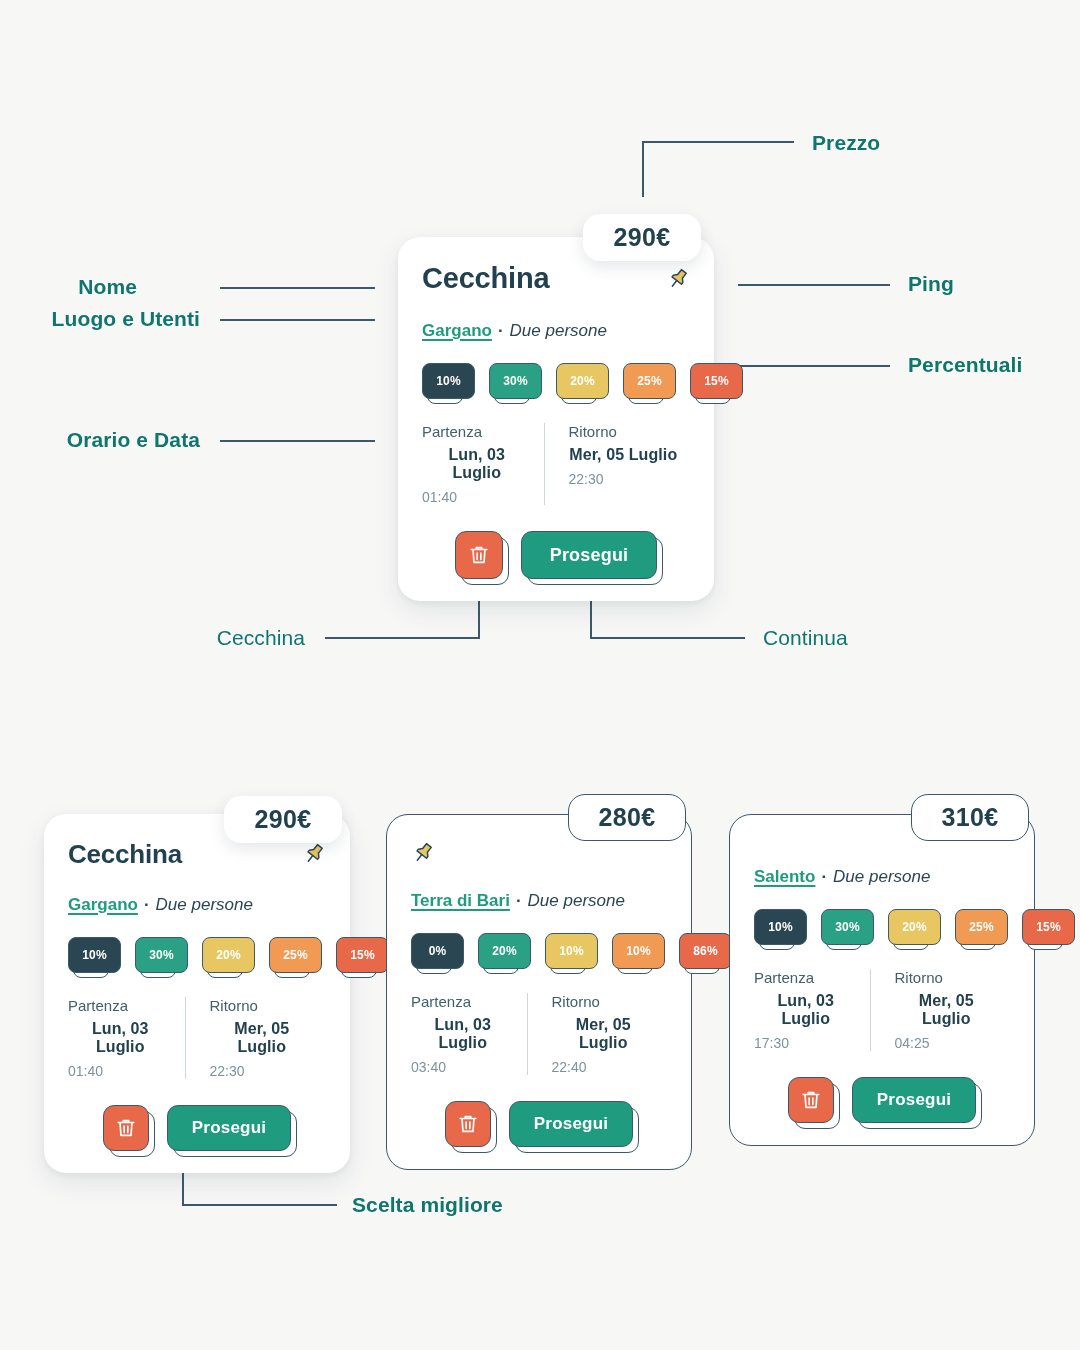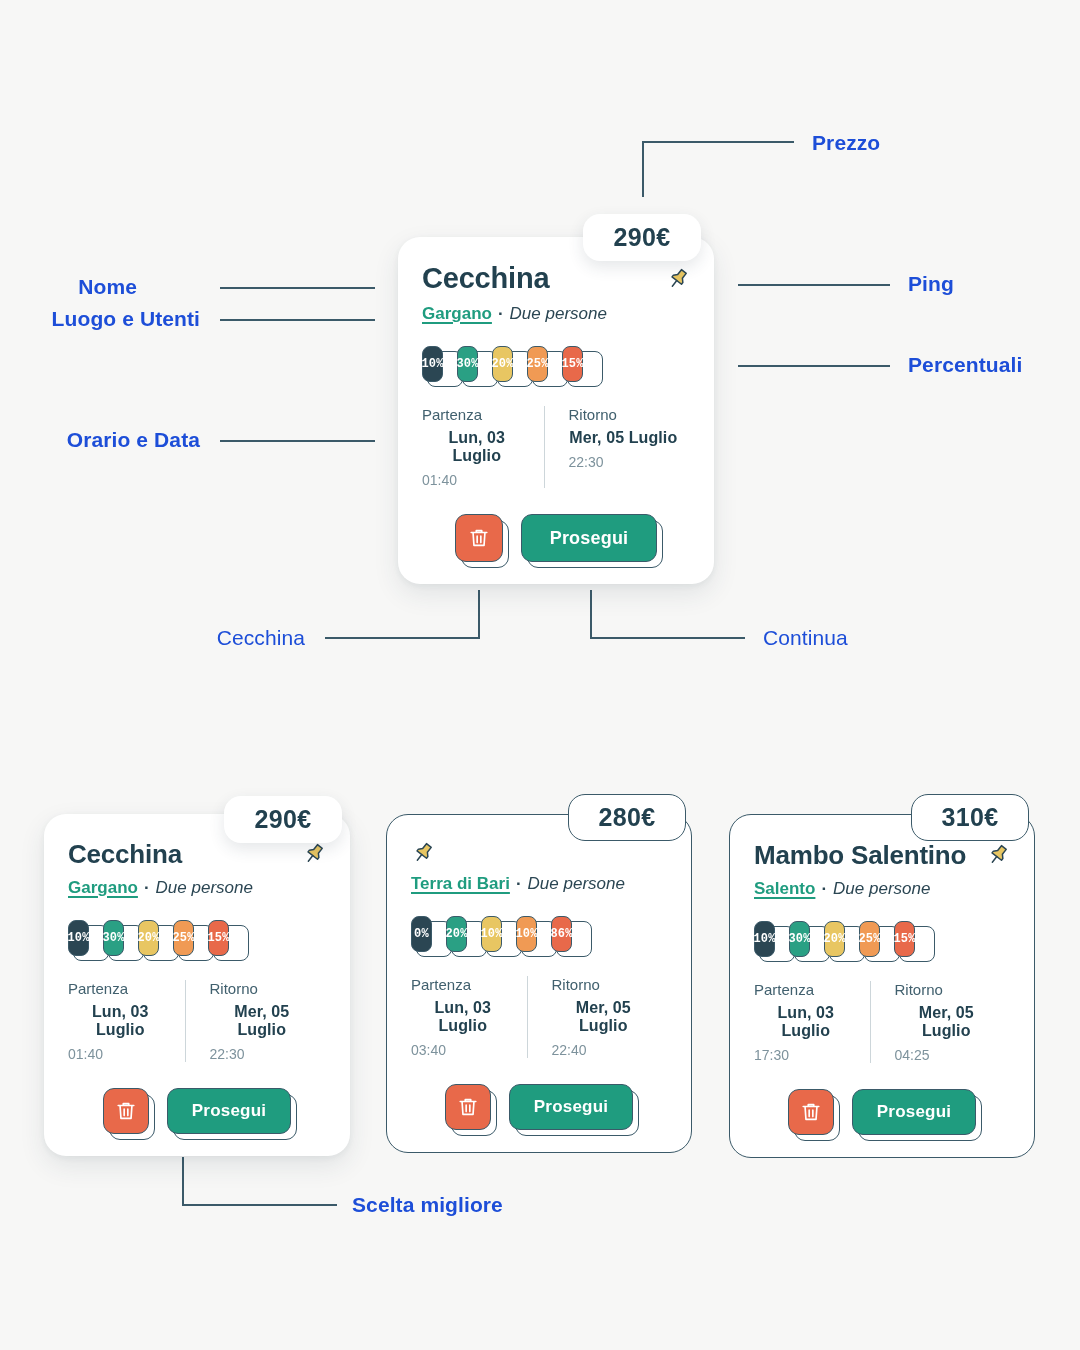--- a/index.html
+++ b/index.html
@@ -11,21 +11,21 @@
     position:relative;
     overflow:hidden;
   }
   .stage { position:absolute; inset:0; }
 
   
   .anno {
     position:absolute;
     font-size:21px;
     font-weight:700;
-    color:#1d4ed8;
+    color:#0f766e;
     white-space:nowrap;
     letter-spacing:.1px;
   }
   .anno.light { font-weight:400; font-size:21px; }
   .line {
     position:absolute;
     background:#3b5a69;
   }
   .line.h { height:2px; }
   .line.v { width:2px; }
@@ -73,21 +73,21 @@
     font-size:29px;
     font-weight:800;
     color:#22414f;
     letter-spacing:-.2px;
     line-height:1.1;
   }
   .card.sm .card-title { font-size:26px; }
   .pin-icon { flex:0 0 auto; width:24px; height:24px; display:block; }
 
   .card-sub {
-    margin-top:9px;
+    margin-top:26px;
     font-size:17px;
     line-height:1.2;
     display:flex;
     align-items:baseline;
     gap:6px;
     white-space:nowrap;
   }
   .card-sub .place {
     color:#1f9c7f;
     font-weight:700;
@@ -103,27 +103,26 @@
   .pct-wrap { position:relative; }
   .pct-back {
     position:absolute; left:5px; top:5px;
     width:36px; height:36px;
     border-radius:8px;
     background:#ffffff;
     border:1.6px solid #3b5a69;
   }
   .pct {
     position:relative;
-    width:21px; height:36px;
+    width:53px; height:36px;
     border-radius:8px;
     display:flex; align-items:center; justify-content:center;
     font-size:12px; font-weight:800; color:#ffffff;
     letter-spacing:.2px;
     border:1.6px solid #3b5a69;
-    font-family:Liberation Mono, monospace;
   }
 
   
   .times {
     display:flex;
     margin-top:24px;
     position:relative;
   }
   .times .col { flex:1 1 0; padding-right:12px; }
   .times .col + .col { padding-left:24px; border-left:1.6px solid #cdd6da; }
@@ -396,29 +395,20 @@
       <div class="btn-wrap">
         <div class="btn-back"></div>
         <div class="btn primary">Prosegui</div>
       </div>
     </div>
   </div>
 
   <div class="price-badge outlined" style="left:911px; top:794px;">310€</div>
 
   <div class="card outlined sm" style="left:729px; top:814px; width:306px;">
-    <div class="card-head">
-      <div class="card-title">Mambo Salentino</div>
-      <svg class="pin-icon" viewBox="0 0 24 24" fill="none">
-        <g transform="rotate(38 12 12)">
-          <path d="M9 2.5h6v6.2l3 3.1v2.2H6v-2.2l3-3.1V2.5z" fill="#e8c662" stroke="#2b4653" stroke-width="1.5" stroke-linejoin="round"></path>
-          <path d="M12 14v7.2" stroke="#2b4653" stroke-width="1.5" stroke-linecap="round"></path>
-        </g>
-      </svg>
-    </div>
     <div class="card-sub">
       <span class="place">Salento</span>
       <span class="dot">·</span>
       <span class="people">Due persone</span>
     </div>
     <div class="pcts">
       <div class="pct-wrap">
           <div class="pct-back"></div>
           <div class="pct" style="background:#2b4653">10%</div>
         </div>

